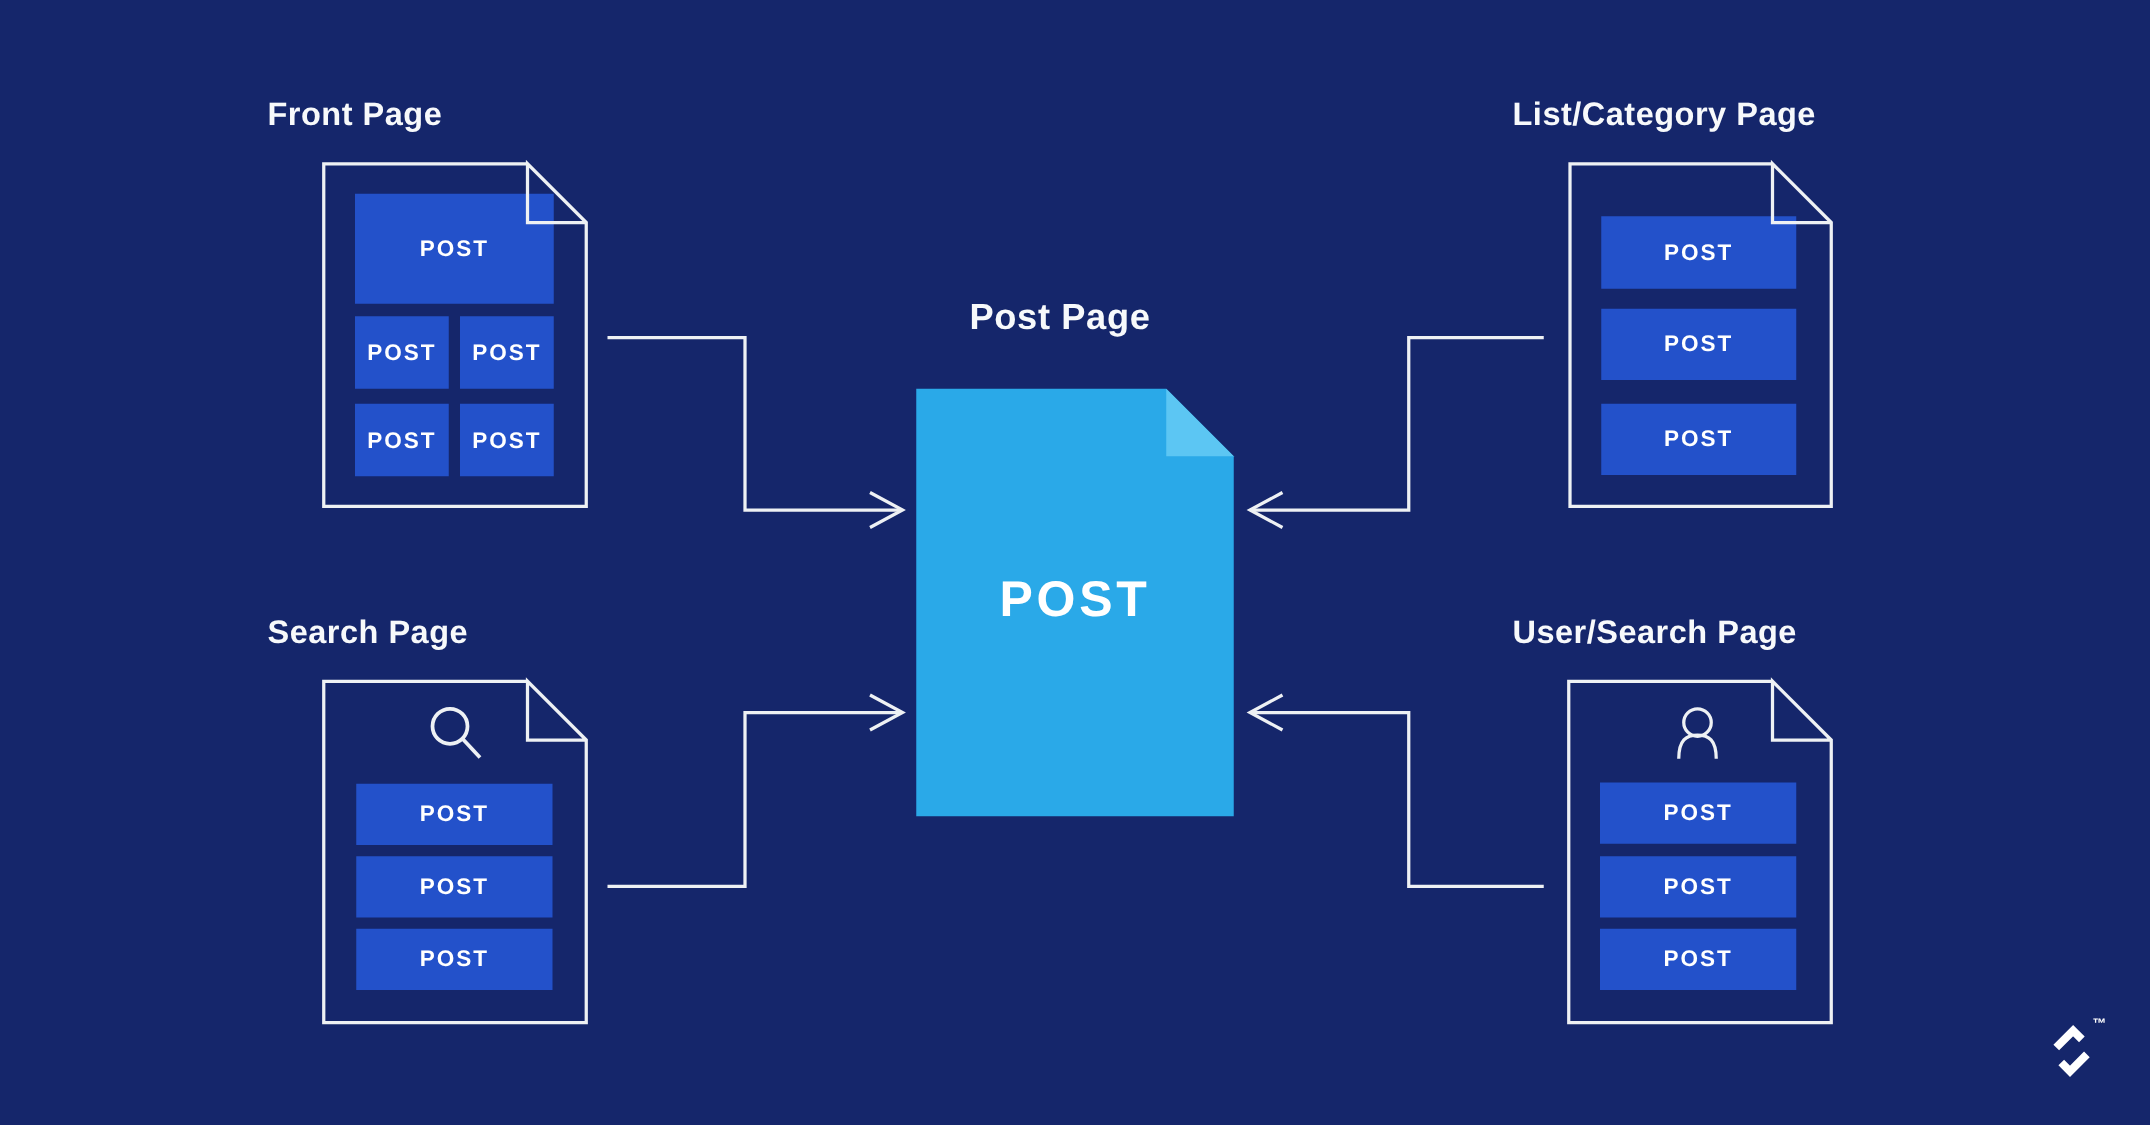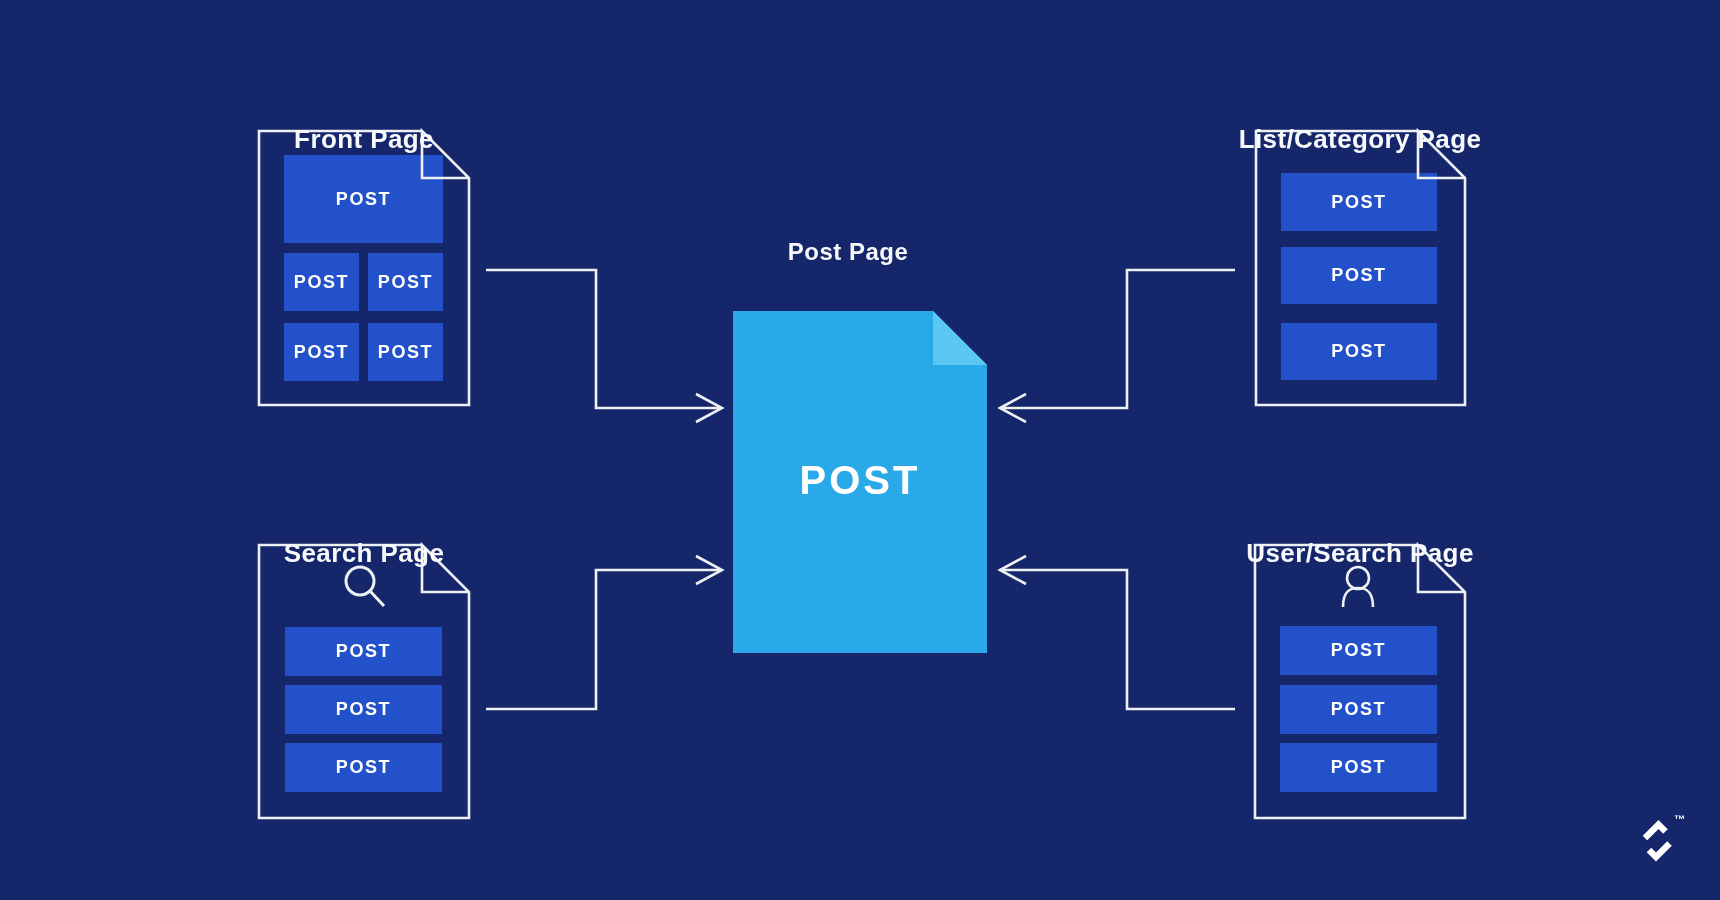--- a/index.html
+++ b/index.html
@@ -17,28 +17,27 @@
   
   .post-block{
     position:absolute;
     background:#2351CA;
     color:#FFFFFF;
     display:flex;align-items:center;justify-content:center;
     font-weight:700;font-size:18px;letter-spacing:1.6px;
   }
   
   .page-title{
-    position:absolute;width:300px;text-align:center;
+    position:absolute;width:300px;text-align:left;
     color:#F7F9FB;font-weight:700;font-size:26px;letter-spacing:0.4px;
     white-space:nowrap;
-    margin-top:48px;
   }
   .center-title{
     position:absolute;width:300px;text-align:center;
-    color:#F7F9FB;font-weight:700;font-size:24px;letter-spacing:0.5px;
+    color:#F7F9FB;font-weight:700;font-size:29px;letter-spacing:0.5px;
     white-space:nowrap;
   }
   .center-post-label{
     position:absolute;left:733px;top:458px;width:254px;text-align:center;
     color:#FFFFFF;font-weight:700;font-size:40px;letter-spacing:3px;
   }
   .trademark{
     position:absolute;left:1674px;top:813px;
     color:#FFFFFF;font-size:11px;font-weight:700;letter-spacing:0.5px;
   }

